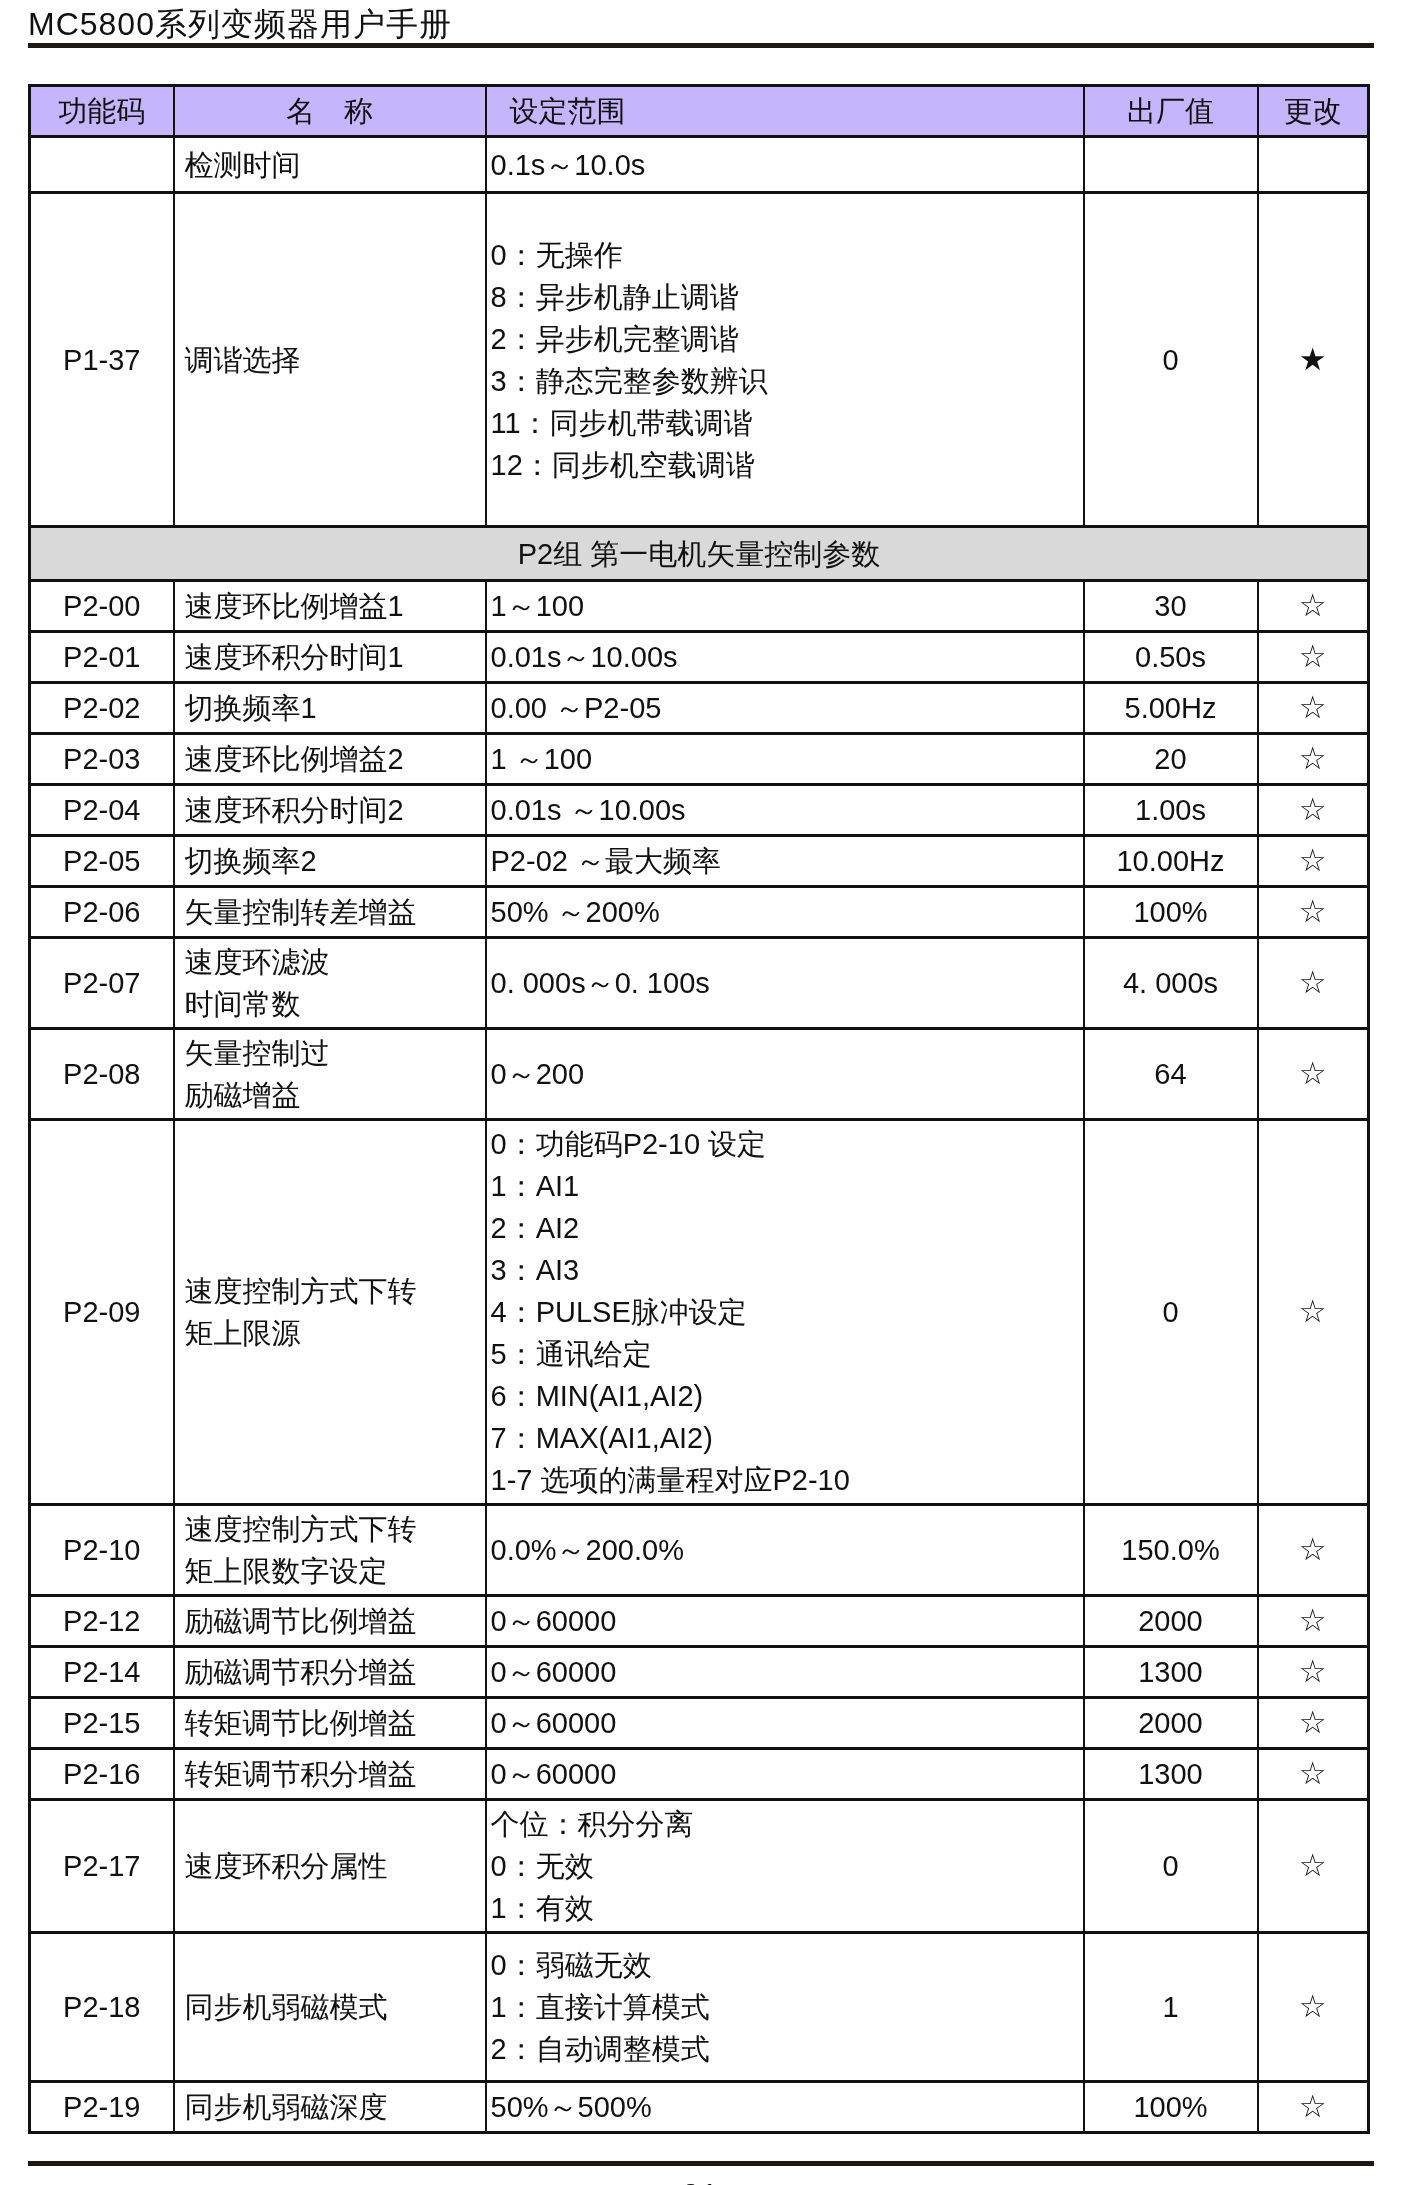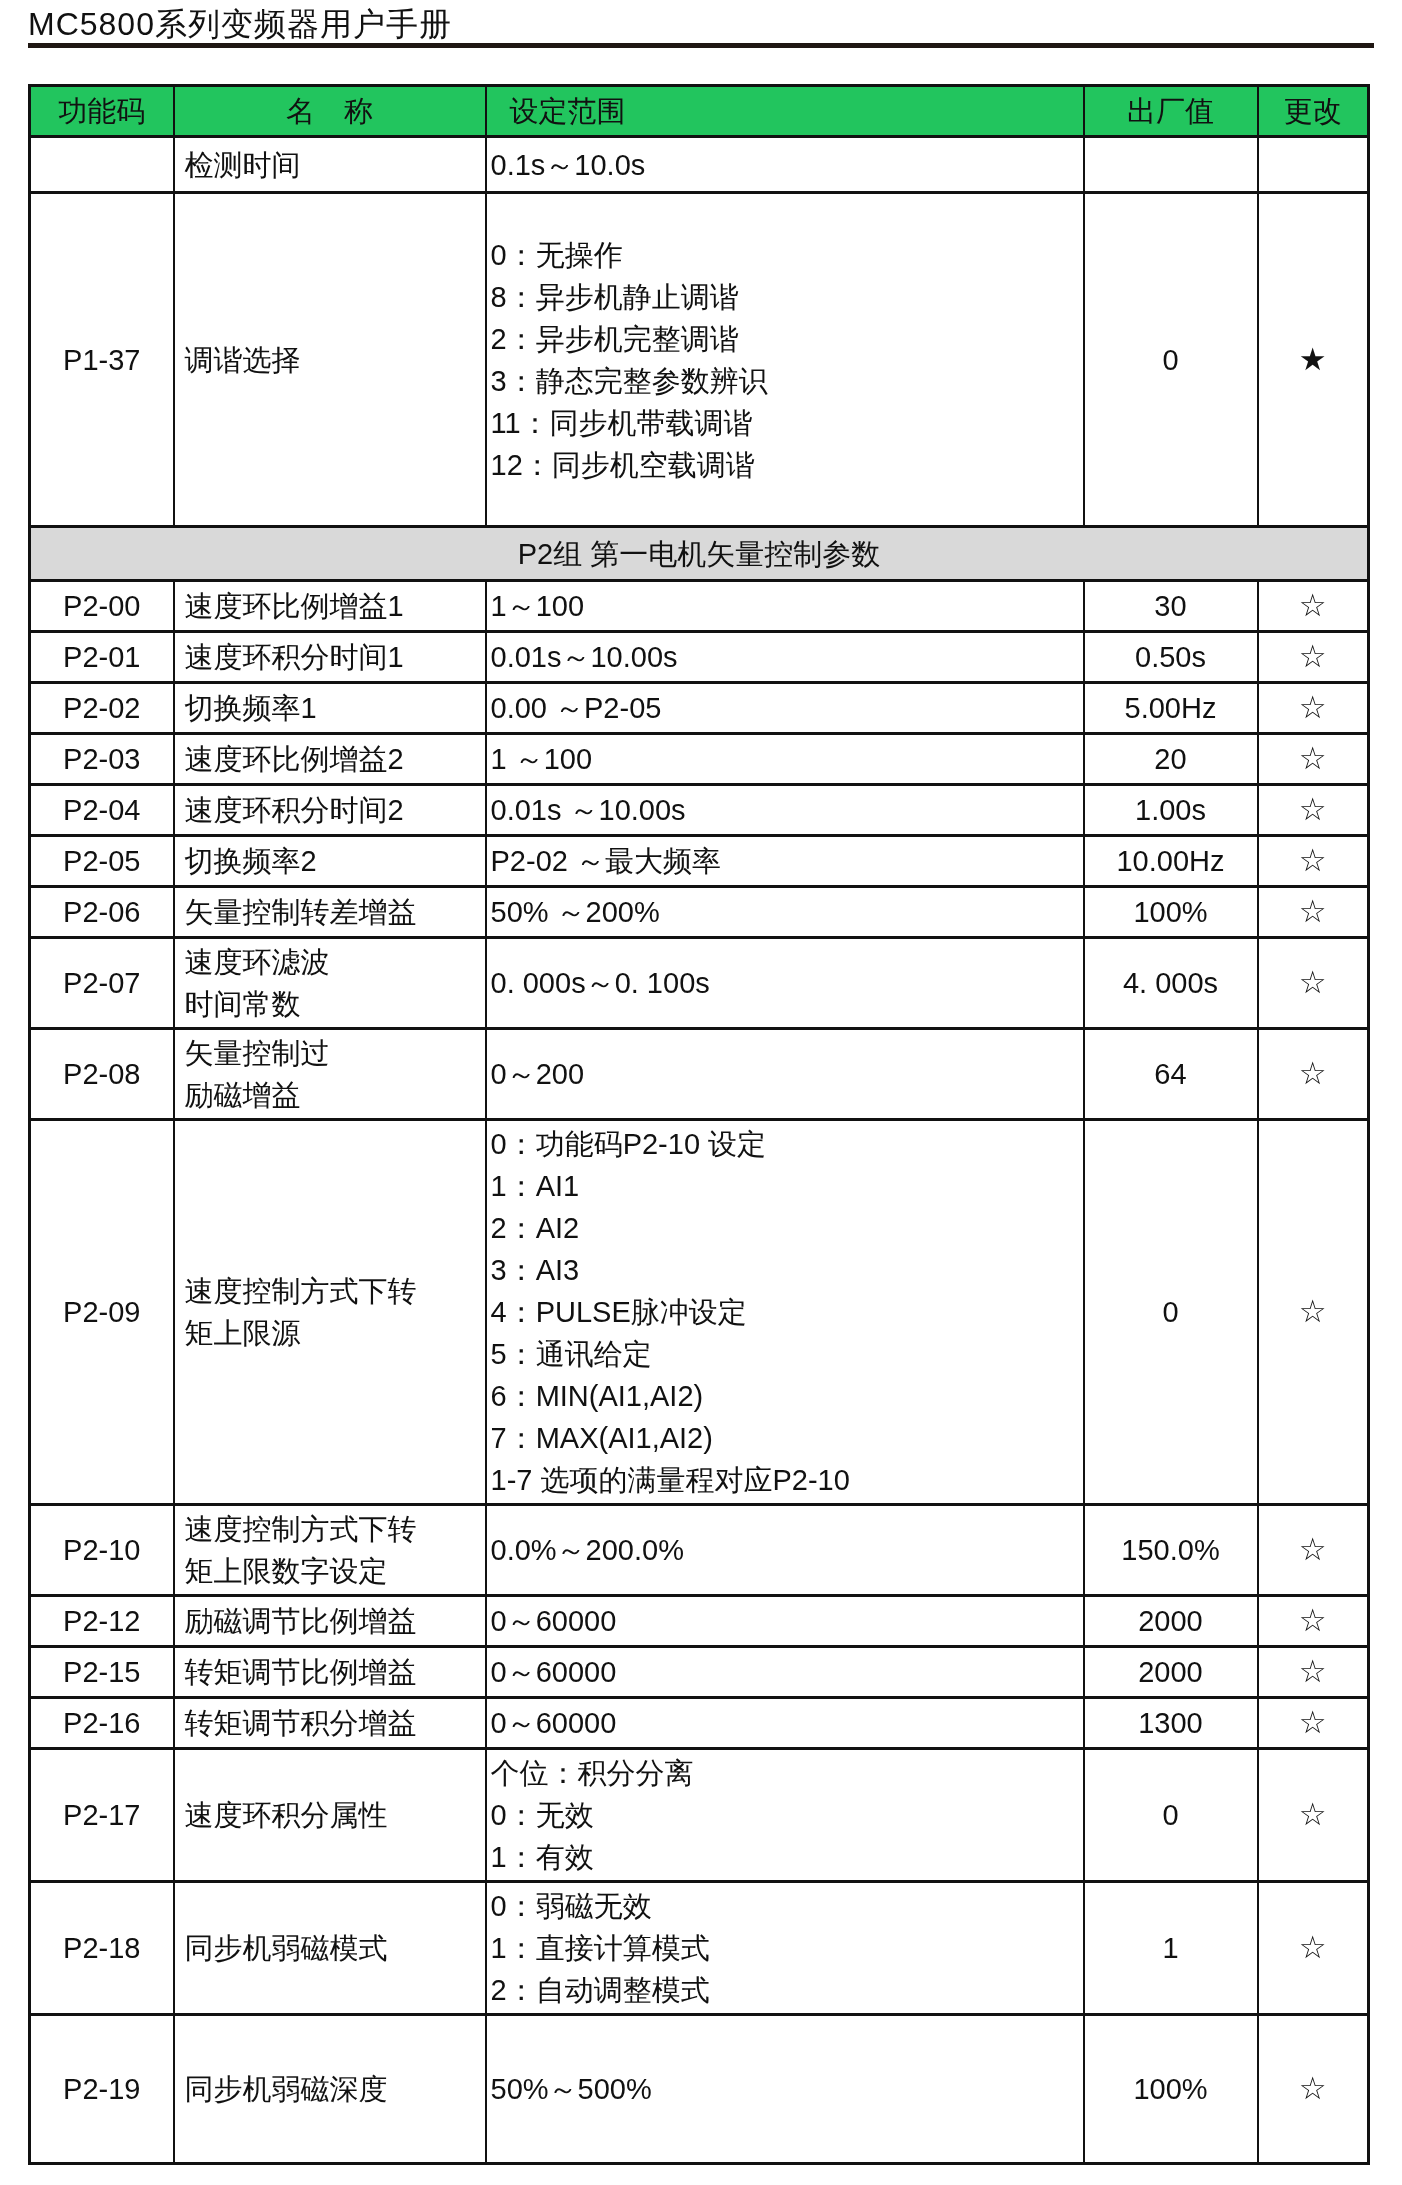--- a/index.html
+++ b/index.html
@@ -32,21 +32,21 @@
     border-right: 2px solid #111111;
     border-top: 3px solid #111111;
     border-bottom: 3px solid #111111;
     font-size: 29px;
     line-height: 42px;
     font-weight: 400;
     vertical-align: middle;
     padding: 2px 10px;
     overflow: hidden;
   }
-  thead tr { height: 51px; background: #22c55e; }
+  thead tr { height: 51px; background: #c4b5fd; }
   thead th { text-align: center; }
   thead th.h-range { text-align: left; padding-left: 23px; }
 
   td.c-code   { text-align: center; padding: 2px 4px; }
   td.c-name   { text-align: left; }
   td.c-range  { text-align: left; padding-left: 4px; }
   td.c-default{ text-align: center; }
   td.c-change { text-align: center; font-size: 31px; }
 
   td.section-cell {
@@ -349,20 +349,37 @@
           </td>
           <td class="c-default">
             <div>2000</div>
           </td>
           <td class="c-change">
             <div>☆</div>
           </td>
         </tr>
         <tr>
           <td class="c-code">
+            <div>P2-14</div>
+          </td>
+          <td class="c-name">
+            <div>励磁调节积分增益</div>
+          </td>
+          <td class="c-range">
+            <div>0～60000</div>
+          </td>
+          <td class="c-default">
+            <div>1300</div>
+          </td>
+          <td class="c-change">
+            <div>☆</div>
+          </td>
+        </tr>
+        <tr>
+          <td class="c-code">
             <div>P2-15</div>
           </td>
           <td class="c-name">
             <div>转矩调节比例增益</div>
           </td>
           <td class="c-range">
             <div>0～60000</div>
           </td>
           <td class="c-default">
             <div>2000</div>

